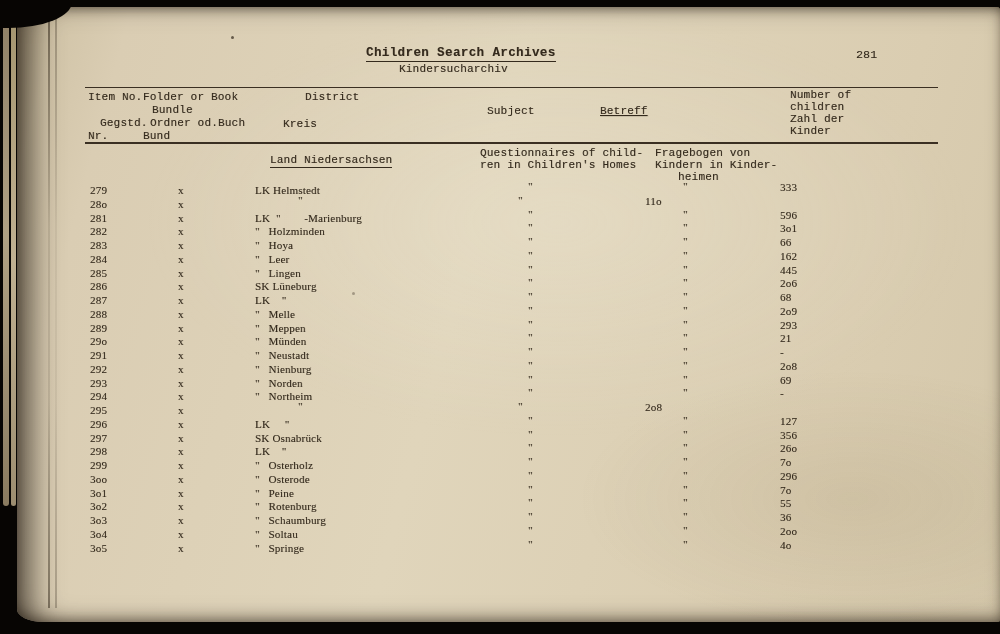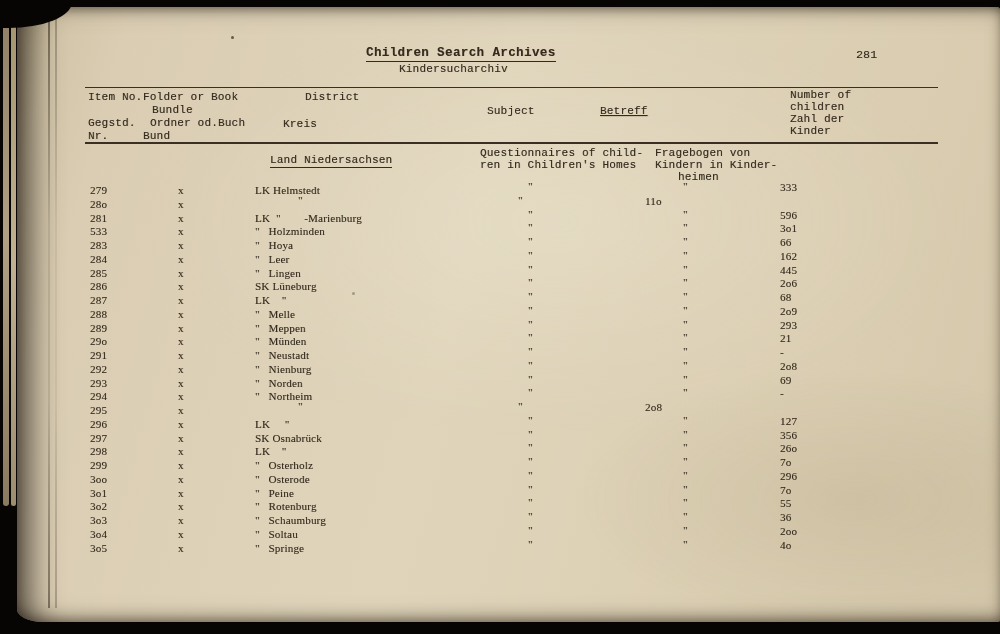--- a/index.html
+++ b/index.html
@@ -107,21 +107,21 @@
     <span style="left:88px;  top:91px;">Item No.</span>
     <span style="left:143px; top:91px;">Folder or Book</span>
     <span style="left:290px; top:91px;margin-left:15px;">District</span>
     <span style="left:790px; top:89px;">Number of</span>
 
     <span style="left:152px; top:104px;">Bundle</span>
     <span style="left:487px; top:105px;">Subject</span>
     <span style="left:600px; top:105px;text-decoration:underline;">Betreff</span>
     <span style="left:790px; top:101px;">children</span>
 
-    <span style="left:88px;  top:117px;">Gegstd.</span>
+    <span style="left:100px;  top:117px;">Gegstd.</span>
     <span style="left:150px; top:117px;">Ordner od.Buch</span>
     <span style="left:283px; top:118px;">Kreis</span>
     <span style="left:790px; top:113px;">Zahl der</span>
 
     <span style="left:88px;  top:130px;">Nr.</span>
     <span style="left:143px; top:130px;">Bund</span>
     <span style="left:790px; top:125px;">Kinder</span>
 
     <span class="underlined" style="left:270px; top:154px;">Land Niedersachsen</span>
     <span style="left:480px; top:147px;">Questionnaires of child-</span>
@@ -151,21 +151,21 @@
   <div class="row">
     <span class="c-item">281</span>
     <span class="c-folder">x</span>
     <span class="c-district">LK  "        -Marienburg</span>
     <span class="c-subject">"</span>
     <span class="c-betreff">"</span>
     <span class="c-count">596</span>
   </div>
 
   <div class="row">
-    <span class="c-item">533</span>
+    <span class="c-item">282</span>
     <span class="c-folder">x</span>
     <span class="c-district">"   Holzminden</span>
     <span class="c-subject">"</span>
     <span class="c-betreff">"</span>
     <span class="c-count">3o1</span>
   </div>
 
   <div class="row">
     <span class="c-item">283</span>
     <span class="c-folder">x</span>

